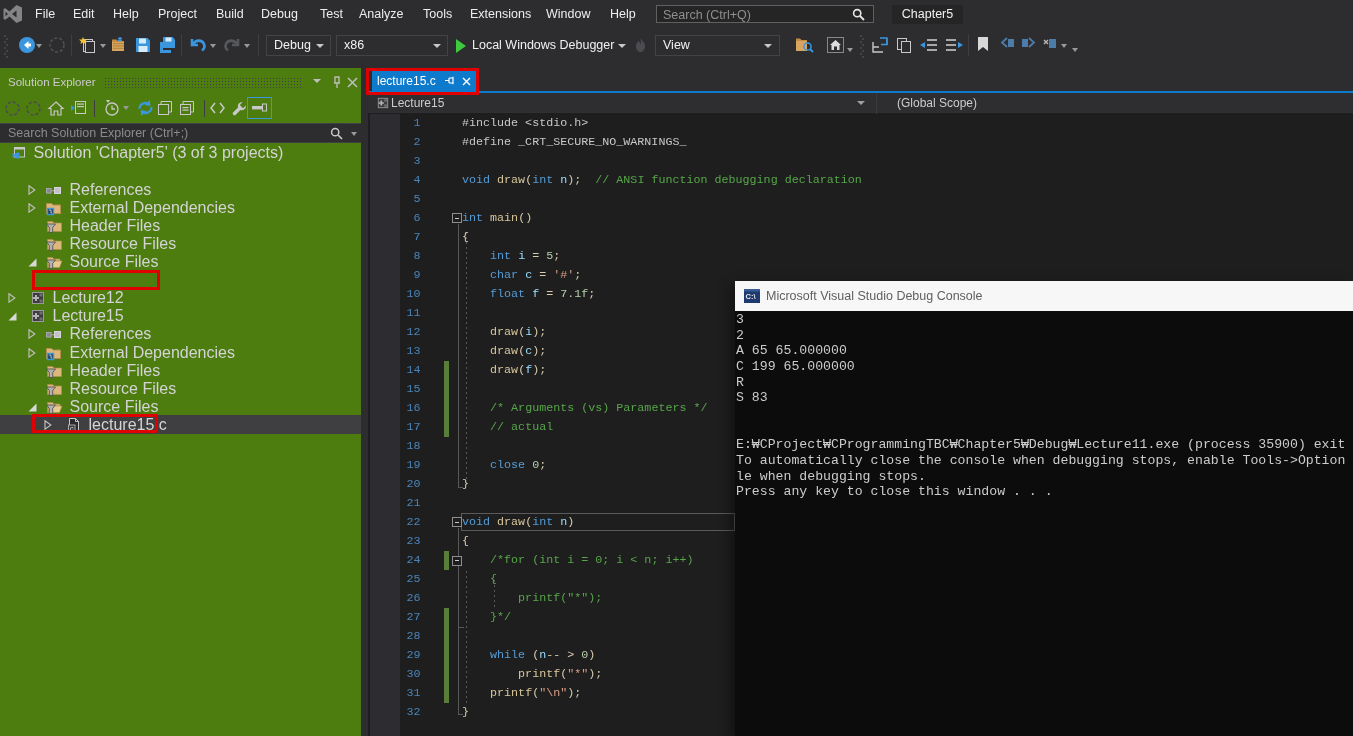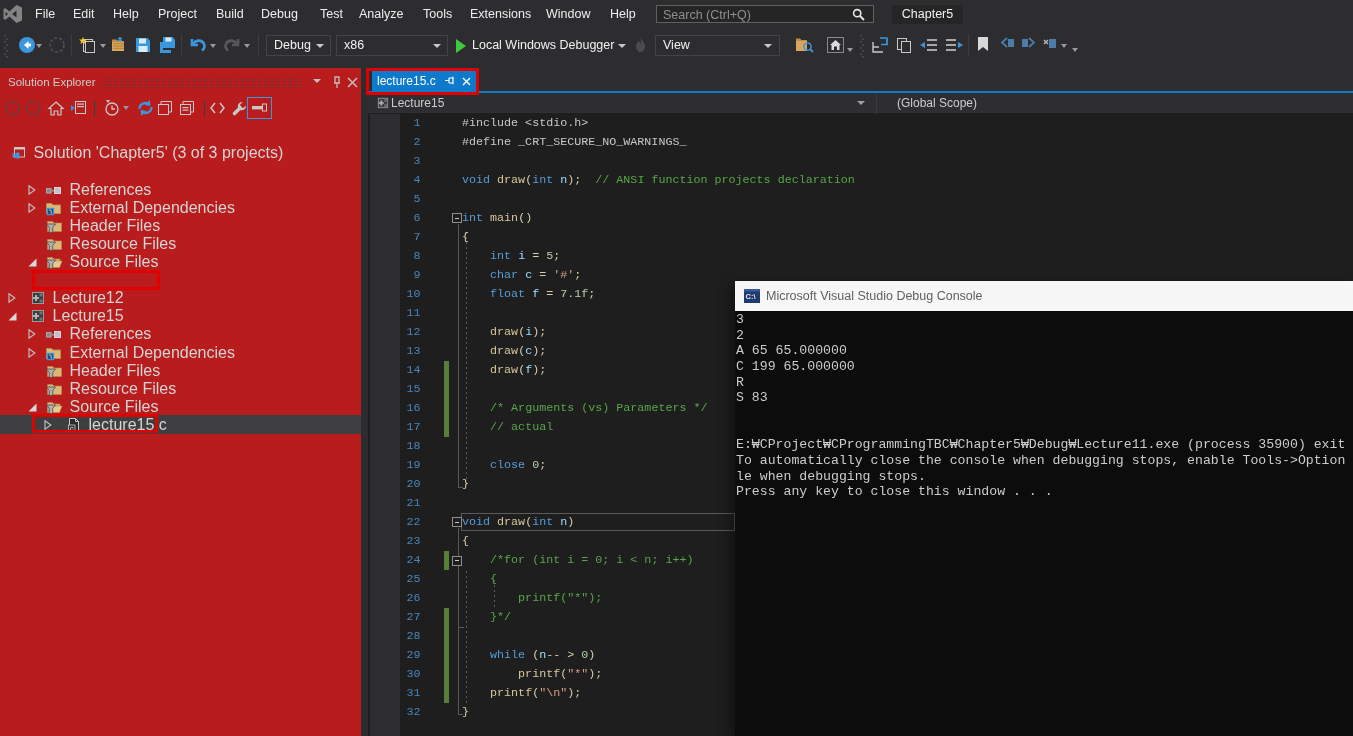--- a/index.html
+++ b/index.html
@@ -14,21 +14,21 @@
 #toolbar{left:0;top:28px;width:1353px;height:40px;background:#2d2d30}
 .tsep{position:absolute;top:6px;width:1px;height:22px;background:#3e3e42}
 .combo{position:absolute;top:7px;height:21px;background:#2d2d30;border:1px solid #434346;box-sizing:border-box;
   font-size:12.5px;color:#f1f1f1;line-height:19px}
 .combo .ct{position:absolute;left:7px;top:0}
 .caret{position:absolute;width:0;height:0;border-left:4px solid transparent;border-right:4px solid transparent;
   border-top:4px solid #c8c8c8}
 .caretsm{position:absolute;width:0;height:0;border-left:3.5px solid transparent;border-right:3.5px solid transparent;
   border-top:4px solid #999}
 
-#sepanel{left:0;top:68px;width:361px;height:668px;background:#b91c1c}
+#sepanel{left:0;top:68px;width:361px;height:668px;background:#4d7c0f}
 #setitle{position:absolute;left:8px;top:8px;font-size:11.5px;color:#cccccc}
 #sesearch{position:absolute;left:0px;top:55px;width:361px;height:18px;background:#2d2d30;
   border-top:1px solid #3f3f46;border-bottom:1px solid #3f3f46;box-sizing:content-box}
 #sesearch span{position:absolute;left:8px;top:2px;font-size:12.5px;color:#8a8a8a}
 .trow{position:absolute;left:0;width:361px;height:18px;font-size:16px;color:#d4d4d4;line-height:18px}
 .trow .lbl{position:absolute;top:0}
 .redbox{position:absolute;border:3px solid #e00000;box-sizing:border-box;z-index:40}
 svg{position:absolute;overflow:visible}
 
 #editor{left:368px;top:68px;width:985px;height:668px;background:#1e1e1e}
@@ -303,20 +303,28 @@
 </svg>
 <svg width="15" height="15" viewBox="0 0 15 15" style="left:232px;top:33px">
   <path d="M10.5 1 A4.3 4.3 0 0 0 6 6.5 L1 11.5 A1.8 1.8 0 0 0 3.5 14 L8.5 9 A4.3 4.3 0 0 0 14 4.5 L11 7.2 L7.8 4 Z" fill="#c8c8c8"></path>
 </svg>
 <div class="abs" style="left:247px;top:29px;width:25px;height:22px;border:1px solid #3a96dd;box-sizing:border-box"></div>
 <svg width="15" height="12" viewBox="0 0 15 12" style="left:252px;top:34px">
   <rect x="0" y="4" width="10" height="3.4" fill="#c8c8c8"></rect>
   <rect x="10.5" y="2" width="4" height="7" fill="none" stroke="#c8c8c8"></rect>
 </svg>
 
+<div id="sesearch">
+      <span>Search Solution Explorer (Ctrl+;)</span>
+  <svg width="13" height="13" viewBox="0 0 13 13" style="right:18px;top:3px">
+    <circle cx="5.2" cy="5.2" r="3.6" fill="none" stroke="#c8c8c8" stroke-width="1.5"></circle>
+    <line x1="8" y1="8" x2="12" y2="12" stroke="#c8c8c8" stroke-width="1.7"></line>
+  </svg>
+  <div class="caretsm" style="right:4px;top:8px"></div>
+</div>
 <svg width="0" height="0" style="position:absolute">
 <defs>
 <g id="sym-expc">
           <path d="M1 0.8 L6.8 5 L1 9.2 Z" fill="none" stroke="#c0c0c0" stroke-width="1.15"></path>
         </g>
 <g id="sym-expo">
           <path d="M8 0.5 L8 8 L0.5 8 Z" fill="#d8d8d8"></path>
         </g>
 <g id="sym-sol">
   <rect x="3.5" y="1.5" width="10" height="9.5" fill="none" stroke="#c8c8c8"></rect>
@@ -534,21 +542,21 @@
 <div class="vguide" style="top:459.5px;height:187px"></div>
 <div class="abs" style="left:89.5px;top:645.5px;width:5px;height:1px;background:#585858"></div>
 <div class="abs" style="left:89.5px;top:558.5px;width:6px;height:1px;background:#585858"></div>
 <div class="dguide" style="left:97.5px;top:164px;height:247px"></div>
 <div class="dguide" style="left:97.5px;top:502.5px;height:132px"></div>
 <div class="dguide" style="left:125.6px;top:512px;height:28px"></div>
 <div id="l22box"></div>
 <pre id="code"><span class="pp">#include &lt;stdio.h&gt;</span>
 <span class="pp">#define _CRT_SECURE_NO_WARNINGS_</span>
 
-<span class="k">void</span> <span class="f">draw</span>(<span class="k">int</span> <span class="v">n</span>);  <span class="c">// ANSI function projects declaration</span>
+<span class="k">void</span> <span class="f">draw</span>(<span class="k">int</span> <span class="v">n</span>);  <span class="c">// ANSI function debugging declaration</span>
 
 <span class="k">int</span> <span class="f">main</span>()
 {
     <span class="k">int</span> <span class="v">i</span> = <span class="n">5</span>;
     <span class="k">char</span> <span class="v">c</span> = <span class="s">'#'</span>;
     <span class="k">float</span> <span class="v">f</span> = <span class="n">7.1f</span>;
 
     <span class="f">draw</span>(<span class="v">i</span>);
     <span class="f">draw</span>(<span class="v">c</span>);
     <span class="f">draw</span>(<span class="v">f</span>);

